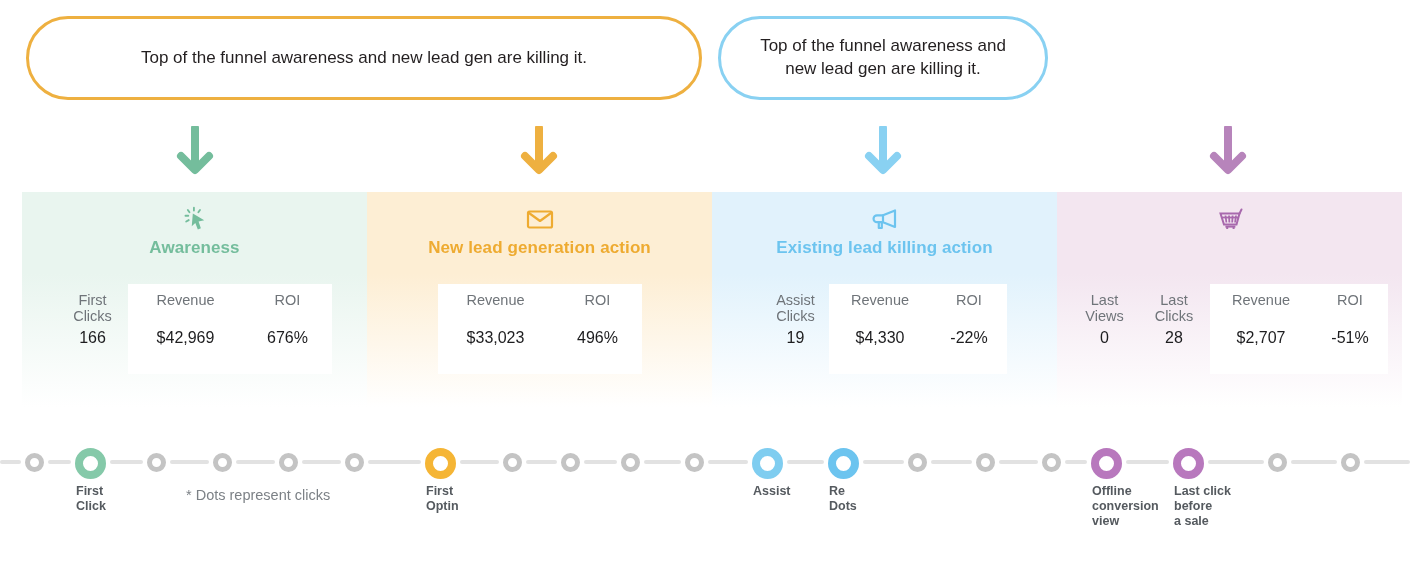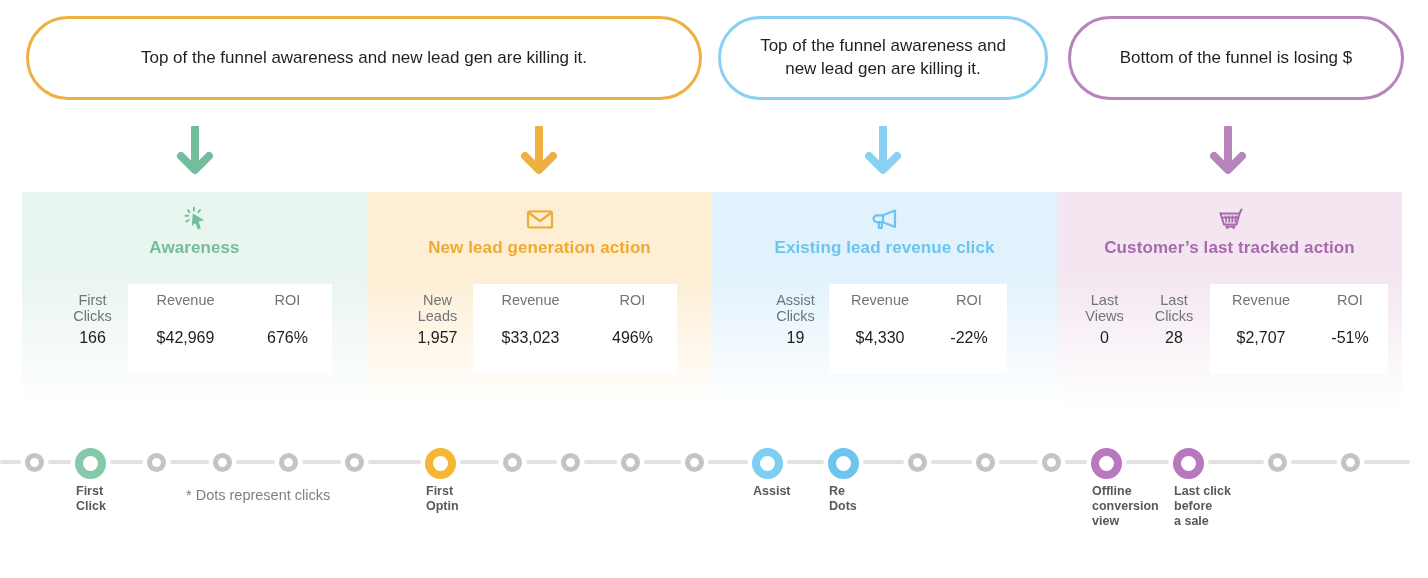--- a/index.html
+++ b/index.html
@@ -177,23 +177,20 @@
 </head>
 <body>
 
 <div class="callout-row">
   <div class="callout" id="callout-0">
     <span>Top of the funnel awareness and new lead gen are killing it.</span>
   </div>
   <div class="callout" id="callout-1">
     <span>Top of the funnel awareness
 and new lead gen are killing it.</span>
-  </div>
-  <div class="callout" id="callout-2">
-    <span>Bottom of the funnel is losing $</span>
   </div>
 </div>
 
 <svg class="arrow" id="arrow-0" viewBox="0 0 40 52">
   <path d="M20 2 L20 42 M6 30 L20 44 L34 30" fill="none" stroke="#74bd9c" stroke-width="8" stroke-linecap="round" stroke-linejoin="round"></path>
 </svg>
 <svg class="arrow" id="arrow-1" viewBox="0 0 40 52">
   <path d="M20 2 L20 42 M6 30 L20 44 L34 30" fill="none" stroke="#eeb040" stroke-width="8" stroke-linecap="round" stroke-linejoin="round"></path>
 </svg>
 <svg class="arrow" id="arrow-2" viewBox="0 0 40 52">
@@ -236,44 +233,39 @@
     </div>
     <div class="panel" style="background: linear-gradient(rgb(253, 238, 212) 0%, rgb(253, 238, 212) 38%, rgb(255, 255, 255) 100%);">
       <div class="panel-icon">
         <svg width="28" height="22" viewBox="0 0 28 22">
       <rect x="2" y="3.5" width="24" height="16" rx="1.5" fill="none" stroke="#eeab31" stroke-width="2.2"></rect>
       <path d="M3 5 L14 13 L25 5" fill="none" stroke="#eeab31" stroke-width="2.2" stroke-linecap="round" stroke-linejoin="round"></path>
     </svg>
       </div>
       <div class="panel-title" style="color: rgb(238, 171, 49);">New lead generation action</div>
       <div class="metrics">
-        <div class="metric" style="width: 70px;">
-          <div class="metric-label">New
-Leads</div>
-          <div class="metric-value">1,957</div>
-        </div>
         <div class="metric card" style="width: 116px;">
           <div class="metric-label">Revenue</div>
           <div class="metric-value">$33,023</div>
         </div>
         <div class="metric card" style="width: 88px;">
           <div class="metric-label">ROI</div>
           <div class="metric-value">496%</div>
         </div>
       </div>
     </div>
     <div class="panel" style="background: linear-gradient(rgb(225, 242, 252) 0%, rgb(225, 242, 252) 38%, rgb(255, 255, 255) 100%);">
       <div class="panel-icon">
         <svg width="28" height="24" viewBox="0 0 28 24">
       <path d="M24 3.5 L24 20 L12 15.2 L12 8.3 Z" fill="none" stroke="#6cc4ef" stroke-width="2.2" stroke-linejoin="round"></path>
       <path d="M12 8.3 L6 8.3 A2.6 2.6 0 0 0 6 15.2 L12 15.2" fill="none" stroke="#6cc4ef" stroke-width="2.2" stroke-linejoin="round"></path>
       <path d="M7.8 15.4 L7.8 21 L10.8 21 L10.8 15.4" fill="none" stroke="#6cc4ef" stroke-width="2.2" stroke-linejoin="round"></path>
     </svg>
       </div>
-      <div class="panel-title" style="color: rgb(108, 196, 239);">Existing lead revenue click</div>
+      <div class="panel-title" style="color: rgb(108, 196, 239);">Existing lead killing action</div>
       <div class="metrics">
         <div class="metric" style="width: 67px;">
           <div class="metric-label">Assist
 Clicks</div>
           <div class="metric-value">19</div>
         </div>
         <div class="metric card" style="width: 102px;">
           <div class="metric-label">Revenue</div>
           <div class="metric-value">$4,330</div>
         </div>
@@ -293,21 +285,20 @@
         <line x1="15.6" y1="8.5" x2="15.2" y2="15.5"></line>
         <line x1="19" y1="8.5" x2="18.1" y2="15.5"></line>
         <line x1="4.6" y1="10.5" x2="21.4" y2="10.5"></line>
       </g>
       <path d="M22.5 6.5 L24.5 2.5" fill="none" stroke="#a869ad" stroke-width="2" stroke-linecap="round"></path>
       <line x1="8.4" y1="19.6" x2="18.4" y2="19.6" stroke="#a869ad" stroke-width="2"></line>
       <line x1="10.2" y1="19.6" x2="10.2" y2="22" stroke="#a869ad" stroke-width="2"></line>
       <line x1="16.6" y1="19.6" x2="16.6" y2="22" stroke="#a869ad" stroke-width="2"></line>
     </svg>
       </div>
-      <div class="panel-title" style="color: rgb(168, 105, 173);">Customer’s last tracked action</div>
       <div class="metrics">
         <div class="metric" style="width: 67px;">
           <div class="metric-label">Last
 Views</div>
           <div class="metric-value">0</div>
         </div>
         <div class="metric" style="width: 72px;">
           <div class="metric-label">Last
 Clicks</div>
           <div class="metric-value">28</div>

